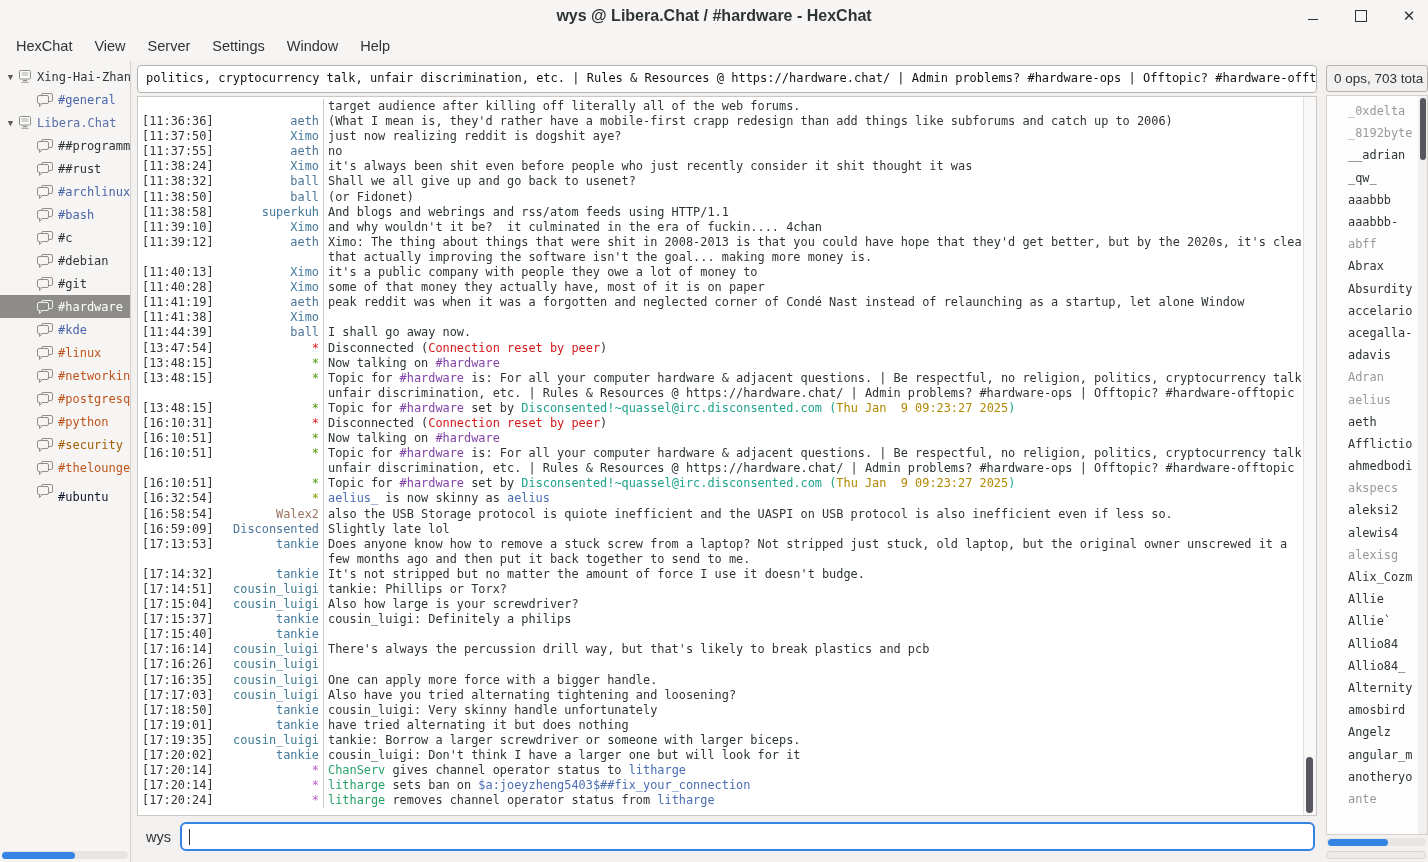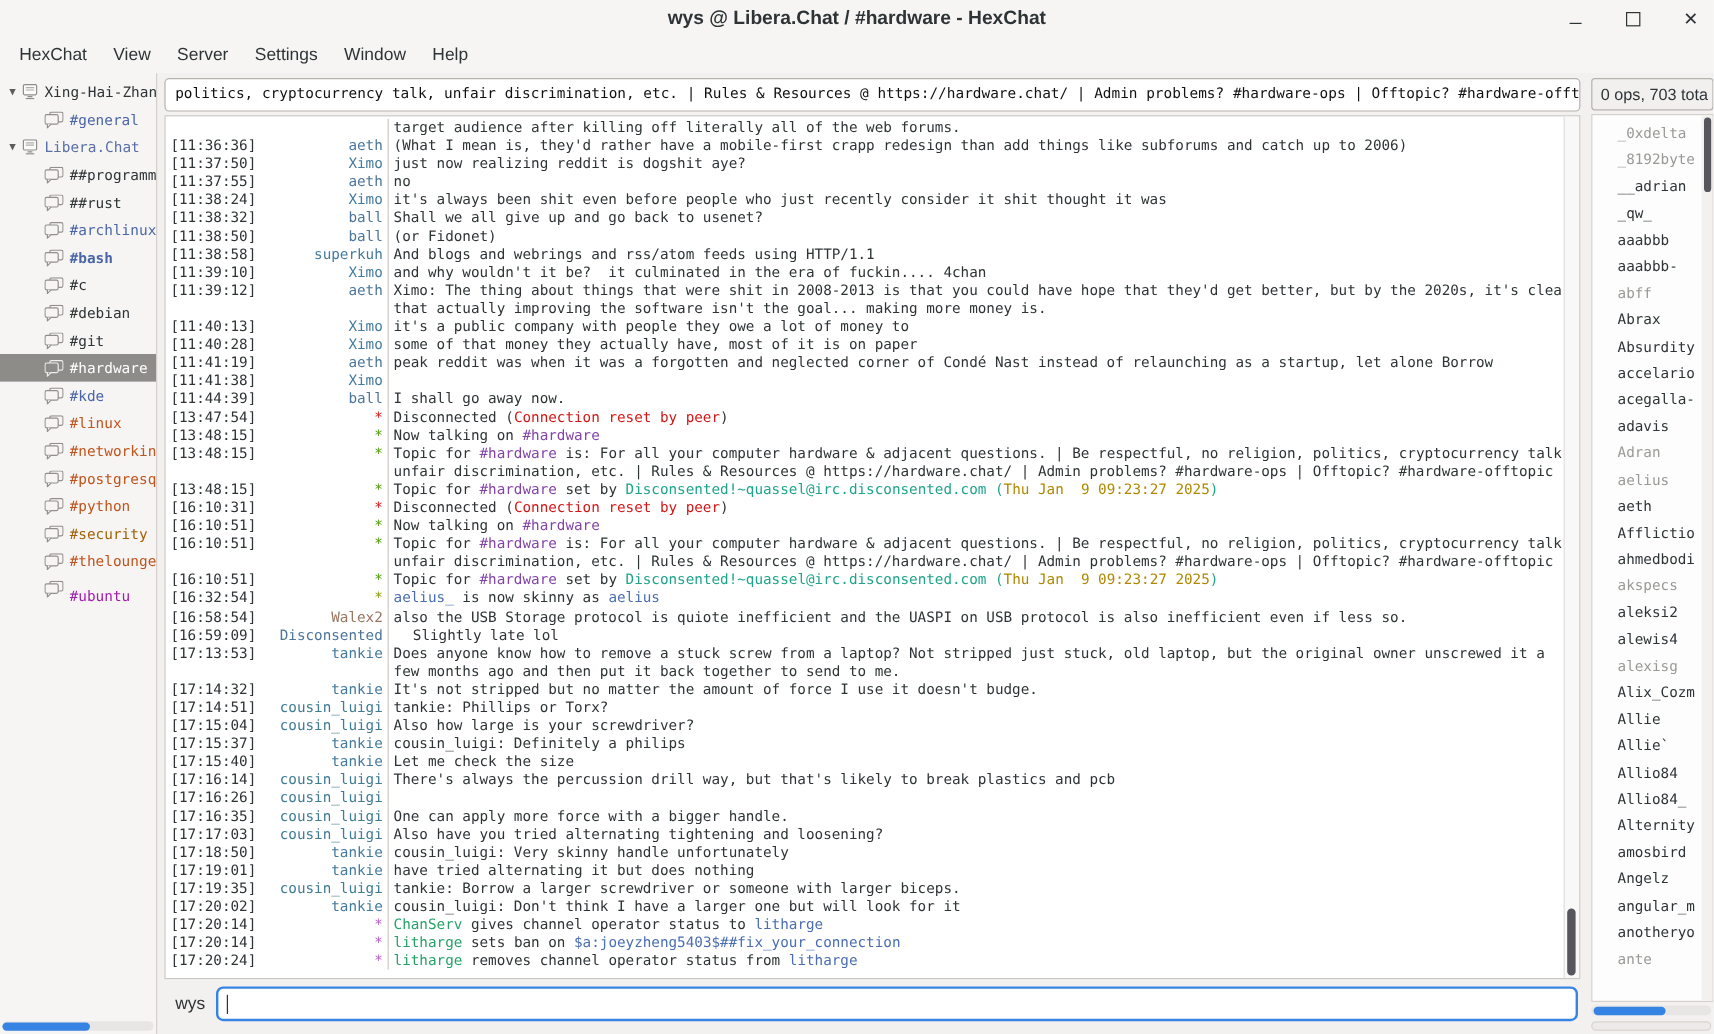--- a/index.html
+++ b/index.html
@@ -121,21 +121,21 @@
             </svg></span><span class="tree-label" style="color: rgb(46, 52, 54);">##rust</span></div>
         <div class="tree-row channel"><span class="tree-icon"><svg width="16" height="14" viewBox="0 0 16 14">
               <rect x="4.5" y="0.5" width="11" height="8" rx="1.5" fill="none" stroke="#928f8b"></rect>
               <rect x="0.5" y="2.5" width="11" height="8" rx="1.5" fill="#f6f5f4" stroke="#928f8b"></rect>
               <path d="M2.5 10.5 L2.5 13.5 L5.5 10.5" fill="#f6f5f4" stroke="#928f8b"></path>
             </svg></span><span class="tree-label" style="color: rgb(74, 101, 168);">#archlinux</span></div>
         <div class="tree-row channel"><span class="tree-icon"><svg width="16" height="14" viewBox="0 0 16 14">
               <rect x="4.5" y="0.5" width="11" height="8" rx="1.5" fill="none" stroke="#928f8b"></rect>
               <rect x="0.5" y="2.5" width="11" height="8" rx="1.5" fill="#f6f5f4" stroke="#928f8b"></rect>
               <path d="M2.5 10.5 L2.5 13.5 L5.5 10.5" fill="#f6f5f4" stroke="#928f8b"></path>
-            </svg></span><span class="tree-label" style="color: rgb(74, 101, 168); font-weight: bold;">#bash</span></div>
+            </svg></span><span class="tree-label" style="color: rgb(74, 101, 168);">#bash</span></div>
         <div class="tree-row channel"><span class="tree-icon"><svg width="16" height="14" viewBox="0 0 16 14">
               <rect x="4.5" y="0.5" width="11" height="8" rx="1.5" fill="none" stroke="#928f8b"></rect>
               <rect x="0.5" y="2.5" width="11" height="8" rx="1.5" fill="#f6f5f4" stroke="#928f8b"></rect>
               <path d="M2.5 10.5 L2.5 13.5 L5.5 10.5" fill="#f6f5f4" stroke="#928f8b"></path>
             </svg></span><span class="tree-label" style="color: rgb(46, 52, 54);">#c</span></div>
         <div class="tree-row channel"><span class="tree-icon"><svg width="16" height="14" viewBox="0 0 16 14">
               <rect x="4.5" y="0.5" width="11" height="8" rx="1.5" fill="none" stroke="#928f8b"></rect>
               <rect x="0.5" y="2.5" width="11" height="8" rx="1.5" fill="#f6f5f4" stroke="#928f8b"></rect>
               <path d="M2.5 10.5 L2.5 13.5 L5.5 10.5" fill="#f6f5f4" stroke="#928f8b"></path>
             </svg></span><span class="tree-label" style="color: rgb(46, 52, 54);">#debian</span></div>
@@ -181,21 +181,21 @@
             </svg></span><span class="tree-label" style="color: #a16207;">#security</span></div>
         <div class="tree-row channel"><span class="tree-icon"><svg width="16" height="14" viewBox="0 0 16 14">
               <rect x="4.5" y="0.5" width="11" height="8" rx="1.5" fill="none" stroke="#928f8b"></rect>
               <rect x="0.5" y="2.5" width="11" height="8" rx="1.5" fill="#f6f5f4" stroke="#928f8b"></rect>
               <path d="M2.5 10.5 L2.5 13.5 L5.5 10.5" fill="#f6f5f4" stroke="#928f8b"></path>
             </svg></span><span class="tree-label" style="color: rgb(192, 84, 29);">#thelounge</span></div>
         <div class="tree-row channel"><span class="tree-icon"><svg width="16" height="14" viewBox="0 0 16 14">
               <rect x="4.5" y="0.5" width="11" height="8" rx="1.5" fill="none" stroke="#928f8b"></rect>
               <rect x="0.5" y="2.5" width="11" height="8" rx="1.5" fill="#f6f5f4" stroke="#928f8b"></rect>
               <path d="M2.5 10.5 L2.5 13.5 L5.5 10.5" fill="#f6f5f4" stroke="#928f8b"></path>
-            </svg></span><span class="tree-label" style="color: #a21caf; margin-top: 12px;">#ubuntu</span></div>
+            </svg></span><span class="tree-label" style="color: #0f172a; margin-top: 12px;">#ubuntu</span></div>
       </div>
     <div class="left-hscroll">
       <div class="thumb-blue"></div>
     </div>
   </div>
 
   <div class="center">
     <div class="topic-box">politics, cryptocurrency talk, unfair discrimination, etc. | Rules &amp; Resources @ https://hardware.chat/ | Admin problems? #hardware-ops | Offtopic? #hardware-offtopic</div>
     <div class="chat-wrap">
       <div class="chat" id="chat">
@@ -205,43 +205,43 @@
           <div class="chat-line"><span class="c-ts">[11:37:55]</span><span class="c-nick" style="color: rgb(76, 117, 153);">aeth</span><span class="c-sep"></span><span class="c-msg"><span style="color: rgb(46, 52, 54);">no</span></span></div>
           <div class="chat-line"><span class="c-ts">[11:38:24]</span><span class="c-nick" style="color: rgb(68, 122, 158);">Ximo</span><span class="c-sep"></span><span class="c-msg"><span style="color: rgb(46, 52, 54);">it's always been shit even before people who just recently consider it shit thought it was</span></span></div>
           <div class="chat-line"><span class="c-ts">[11:38:32]</span><span class="c-nick" style="color: rgb(76, 117, 153);">ball</span><span class="c-sep"></span><span class="c-msg"><span style="color: rgb(46, 52, 54);">Shall we all give up and go back to usenet?</span></span></div>
           <div class="chat-line"><span class="c-ts">[11:38:50]</span><span class="c-nick" style="color: rgb(76, 117, 153);">ball</span><span class="c-sep"></span><span class="c-msg"><span style="color: rgb(46, 52, 54); text-align: center;">(or Fidonet)</span></span></div>
           <div class="chat-line"><span class="c-ts">[11:38:58]</span><span class="c-nick" style="color: rgb(68, 122, 158);">superkuh</span><span class="c-sep"></span><span class="c-msg"><span style="color: rgb(46, 52, 54);">And blogs and webrings and rss/atom feeds using HTTP/1.1</span></span></div>
           <div class="chat-line"><span class="c-ts">[11:39:10]</span><span class="c-nick" style="color: rgb(68, 122, 158);">Ximo</span><span class="c-sep"></span><span class="c-msg"><span style="color: rgb(46, 52, 54);">and why wouldn't it be?  it culminated in the era of fuckin.... 4chan</span></span></div>
           <div class="chat-line"><span class="c-ts">[11:39:12]</span><span class="c-nick" style="color: rgb(76, 117, 153);">aeth</span><span class="c-sep"></span><span class="c-msg"><span style="color: rgb(46, 52, 54);">Ximo: The thing about things that were shit in 2008-2013 is that you could have hope that they'd get better, but by the 2020s, it's clear</span></span></div>
           <div class="chat-line"><span class="c-ts"></span><span class="c-nick" style="color: rgb(46, 52, 54);"></span><span class="c-sep"></span><span class="c-msg"><span style="color: rgb(46, 52, 54);">that actually improving the software isn't the goal... making more money is.</span></span></div>
           <div class="chat-line"><span class="c-ts">[11:40:13]</span><span class="c-nick" style="color: rgb(68, 122, 158);">Ximo</span><span class="c-sep"></span><span class="c-msg"><span style="color: rgb(46, 52, 54);">it's a public company with people they owe a lot of money to</span></span></div>
           <div class="chat-line"><span class="c-ts">[11:40:28]</span><span class="c-nick" style="color: rgb(68, 122, 158);">Ximo</span><span class="c-sep"></span><span class="c-msg"><span style="color: rgb(46, 52, 54);">some of that money they actually have, most of it is on paper</span></span></div>
-          <div class="chat-line"><span class="c-ts">[11:41:19]</span><span class="c-nick" style="color: rgb(76, 117, 153);">aeth</span><span class="c-sep"></span><span class="c-msg"><span style="color: rgb(46, 52, 54);">peak reddit was when it was a forgotten and neglected corner of Condé Nast instead of relaunching as a startup, let alone Borrow</span></span></div>
+          <div class="chat-line"><span class="c-ts">[11:41:19]</span><span class="c-nick" style="color: rgb(76, 117, 153);">aeth</span><span class="c-sep"></span><span class="c-msg"><span style="color: rgb(46, 52, 54);">peak reddit was when it was a forgotten and neglected corner of Condé Nast instead of relaunching as a startup, let alone Window</span></span></div>
           <div class="chat-line"><span class="c-ts">[11:41:38]</span><span class="c-nick" style="color: rgb(68, 122, 158);">Ximo</span><span class="c-sep"></span></div>
           <div class="chat-line"><span class="c-ts">[11:44:39]</span><span class="c-nick" style="color: rgb(76, 117, 153);">ball</span><span class="c-sep"></span><span class="c-msg"><span style="color: rgb(46, 52, 54);">I shall go away now.</span></span></div>
           <div class="chat-line"><span class="c-ts">[13:47:54]</span><span class="c-nick" style="color: rgb(212, 23, 23);">*</span><span class="c-sep"></span><span class="c-msg"><span style="color: rgb(46, 52, 54);">Disconnected (</span><span style="color: rgb(212, 23, 23);">Connection reset by peer</span><span style="color: rgb(46, 52, 54);">)</span></span></div>
           <div class="chat-line"><span class="c-ts">[13:48:15]</span><span class="c-nick" style="color: rgb(78, 154, 6);">*</span><span class="c-sep"></span><span class="c-msg"><span style="color: rgb(46, 52, 54);">Now talking on </span><span style="color: rgb(131, 68, 168);">#hardware</span></span></div>
           <div class="chat-line"><span class="c-ts">[13:48:15]</span><span class="c-nick" style="color: rgb(78, 154, 6);">*</span><span class="c-sep"></span><span class="c-msg"><span style="color: rgb(46, 52, 54);">Topic for </span><span style="color: rgb(131, 68, 168);">#hardware</span><span style="color: rgb(46, 52, 54);"> is: For all your computer hardware &amp; adjacent questions. | Be respectful, no religion, politics, cryptocurrency talk,</span></span></div>
           <div class="chat-line"><span class="c-ts"></span><span class="c-nick" style="color: rgb(46, 52, 54);"></span><span class="c-sep"></span><span class="c-msg"><span style="color: rgb(46, 52, 54);">unfair discrimination, etc. | Rules &amp; Resources @ https://hardware.chat/ | Admin problems? #hardware-ops | Offtopic? #hardware-offtopic</span></span></div>
           <div class="chat-line"><span class="c-ts">[13:48:15]</span><span class="c-nick" style="color: rgb(78, 154, 6);">*</span><span class="c-sep"></span><span class="c-msg"><span style="color: rgb(46, 52, 54);">Topic for </span><span style="color: rgb(131, 68, 168);">#hardware</span><span style="color: rgb(46, 52, 54);"> set by </span><span style="color: rgb(31, 164, 139);">Disconsented!~quassel@irc.disconsented.com</span><span style="color: rgb(46, 52, 54);"> </span><span style="color: rgb(31, 164, 139);">(</span><span style="color: rgb(176, 136, 0);">Thu Jan  9 09:23:27 2025</span><span style="color: rgb(31, 164, 139);">)</span></span></div>
           <div class="chat-line"><span class="c-ts">[16:10:31]</span><span class="c-nick" style="color: rgb(212, 23, 23);">*</span><span class="c-sep"></span><span class="c-msg"><span style="color: rgb(46, 52, 54);">Disconnected (</span><span style="color: rgb(212, 23, 23);">Connection reset by peer</span><span style="color: rgb(46, 52, 54);">)</span></span></div>
           <div class="chat-line"><span class="c-ts">[16:10:51]</span><span class="c-nick" style="color: rgb(78, 154, 6);">*</span><span class="c-sep"></span><span class="c-msg"><span style="color: rgb(46, 52, 54);">Now talking on </span><span style="color: rgb(131, 68, 168);">#hardware</span></span></div>
           <div class="chat-line"><span class="c-ts">[16:10:51]</span><span class="c-nick" style="color: rgb(78, 154, 6);">*</span><span class="c-sep"></span><span class="c-msg"><span style="color: rgb(46, 52, 54);">Topic for </span><span style="color: rgb(131, 68, 168);">#hardware</span><span style="color: rgb(46, 52, 54);"> is: For all your computer hardware &amp; adjacent questions. | Be respectful, no religion, politics, cryptocurrency talk,</span></span></div>
           <div class="chat-line"><span class="c-ts"></span><span class="c-nick" style="color: rgb(46, 52, 54);"></span><span class="c-sep"></span><span class="c-msg"><span style="color: rgb(46, 52, 54);">unfair discrimination, etc. | Rules &amp; Resources @ https://hardware.chat/ | Admin problems? #hardware-ops | Offtopic? #hardware-offtopic</span></span></div>
           <div class="chat-line"><span class="c-ts">[16:10:51]</span><span class="c-nick" style="color: rgb(78, 154, 6);">*</span><span class="c-sep"></span><span class="c-msg"><span style="color: rgb(46, 52, 54);">Topic for </span><span style="color: rgb(131, 68, 168);">#hardware</span><span style="color: rgb(46, 52, 54);"> set by </span><span style="color: rgb(31, 164, 139);">Disconsented!~quassel@irc.disconsented.com</span><span style="color: rgb(46, 52, 54);"> </span><span style="color: rgb(31, 164, 139);">(</span><span style="color: rgb(176, 136, 0);">Thu Jan  9 09:23:27 2025</span><span style="color: rgb(31, 164, 139);">)</span></span></div>
           <div class="chat-line"><span class="c-ts">[16:32:54]</span><span class="c-nick" style="color: rgb(138, 154, 6);">*</span><span class="c-sep"></span><span class="c-msg"><span style="color: rgb(74, 109, 179);">aelius_</span><span style="color: rgb(46, 52, 54);"> is now skinny as </span><span style="color: rgb(74, 109, 179);">aelius</span></span></div>
           <div class="chat-line"><span class="c-ts">[16:58:54]</span><span class="c-nick" style="color: rgb(154, 117, 98);">Walex2</span><span class="c-sep"></span><span class="c-msg"><span style="color: rgb(46, 52, 54);">also the USB Storage protocol is quiote inefficient and the UASPI on USB protocol is also inefficient even if less so.</span></span></div>
-          <div class="chat-line"><span class="c-ts">[16:59:09]</span><span class="c-nick" style="color: rgb(76, 117, 153);">Disconsented</span><span class="c-sep"></span><span class="c-msg"><span style="color: rgb(46, 52, 54); margin-left: 16px;">Slightly late lol</span></span></div>
+          <div class="chat-line"><span class="c-ts">[16:59:09]</span><span class="c-nick" style="color: rgb(76, 117, 153);">Disconsented</span><span class="c-sep"></span><span class="c-msg"><span style="color: rgb(46, 52, 54);">Slightly late lol</span></span></div>
           <div class="chat-line"><span class="c-ts">[17:13:53]</span><span class="c-nick" style="color: rgb(68, 122, 158);">tankie</span><span class="c-sep"></span><span class="c-msg"><span style="color: rgb(46, 52, 54);">Does anyone know how to remove a stuck screw from a laptop? Not stripped just stuck, old laptop, but the original owner unscrewed it a</span></span></div>
           <div class="chat-line"><span class="c-ts"></span><span class="c-nick" style="color: rgb(46, 52, 54);"></span><span class="c-sep"></span><span class="c-msg"><span style="color: rgb(46, 52, 54);">few months ago and then put it back together to send to me.</span></span></div>
           <div class="chat-line"><span class="c-ts">[17:14:32]</span><span class="c-nick" style="color: rgb(68, 122, 158);">tankie</span><span class="c-sep"></span><span class="c-msg"><span style="color: rgb(46, 52, 54);">It's not stripped but no matter the amount of force I use it doesn't budge.</span></span></div>
           <div class="chat-line"><span class="c-ts">[17:14:51]</span><span class="c-nick" style="color: rgb(63, 123, 147);">cousin_luigi</span><span class="c-sep"></span><span class="c-msg"><span style="color: rgb(46, 52, 54);">tankie: Phillips or Torx?</span></span></div>
           <div class="chat-line"><span class="c-ts">[17:15:04]</span><span class="c-nick" style="color: rgb(63, 123, 147);">cousin_luigi</span><span class="c-sep"></span><span class="c-msg"><span style="color: rgb(46, 52, 54);">Also how large is your screwdriver?</span></span></div>
           <div class="chat-line"><span class="c-ts">[17:15:37]</span><span class="c-nick" style="color: rgb(68, 122, 158);">tankie</span><span class="c-sep"></span><span class="c-msg"><span style="color: rgb(46, 52, 54);">cousin_luigi: Definitely a philips</span></span></div>
-          <div class="chat-line"><span class="c-ts">[17:15:40]</span><span class="c-nick" style="color: rgb(68, 122, 158);">tankie</span><span class="c-sep"></span><span class="c-msg"><span style="color: rgb(46, 52, 54);">Let me check the size</span></span></div>
+          <div class="chat-line"><span class="c-ts">[17:15:40]</span><span class="c-nick" style="color: rgb(68, 122, 158);">tankie</span><span class="c-sep"></span></div>
           <div class="chat-line"><span class="c-ts">[17:16:14]</span><span class="c-nick" style="color: rgb(63, 123, 147);">cousin_luigi</span><span class="c-sep"></span><span class="c-msg"><span style="color: rgb(46, 52, 54);">There's always the percussion drill way, but that's likely to break plastics and pcb</span></span></div>
           <div class="chat-line"><span class="c-ts">[17:16:26]</span><span class="c-nick" style="color: rgb(63, 123, 147);">cousin_luigi</span><span class="c-sep"></span></div>
           <div class="chat-line"><span class="c-ts">[17:16:35]</span><span class="c-nick" style="color: rgb(63, 123, 147);">cousin_luigi</span><span class="c-sep"></span><span class="c-msg"><span style="color: rgb(46, 52, 54);">One can apply more force with a bigger handle.</span></span></div>
           <div class="chat-line"><span class="c-ts">[17:17:03]</span><span class="c-nick" style="color: rgb(63, 123, 147);">cousin_luigi</span><span class="c-sep"></span><span class="c-msg"><span style="color: rgb(46, 52, 54);">Also have you tried alternating tightening and loosening?</span></span></div>
           <div class="chat-line"><span class="c-ts">[17:18:50]</span><span class="c-nick" style="color: rgb(68, 122, 158);">tankie</span><span class="c-sep"></span><span class="c-msg"><span style="color: rgb(46, 52, 54);">cousin_luigi: Very skinny handle unfortunately</span></span></div>
           <div class="chat-line"><span class="c-ts">[17:19:01]</span><span class="c-nick" style="color: rgb(68, 122, 158);">tankie</span><span class="c-sep"></span><span class="c-msg"><span style="color: rgb(46, 52, 54);">have tried alternating it but does nothing</span></span></div>
           <div class="chat-line"><span class="c-ts">[17:19:35]</span><span class="c-nick" style="color: rgb(63, 123, 147);">cousin_luigi</span><span class="c-sep"></span><span class="c-msg"><span style="color: rgb(46, 52, 54);">tankie: Borrow a larger screwdriver or someone with larger biceps.</span></span></div>
           <div class="chat-line"><span class="c-ts">[17:20:02]</span><span class="c-nick" style="color: rgb(68, 122, 158);">tankie</span><span class="c-sep"></span><span class="c-msg"><span style="color: rgb(46, 52, 54);">cousin_luigi: Don't think I have a larger one but will look for it</span></span></div>
           <div class="chat-line"><span class="c-ts">[17:20:14]</span><span class="c-nick" style="color: rgb(184, 92, 200);">*</span><span class="c-sep"></span><span class="c-msg"><span style="color: rgb(38, 162, 105);">ChanServ</span><span style="color: rgb(46, 52, 54);"> gives channel operator status to </span><span style="color: rgb(74, 109, 179);">litharge</span></span></div>
           <div class="chat-line"><span class="c-ts">[17:20:14]</span><span class="c-nick" style="color: rgb(184, 92, 200);">*</span><span class="c-sep"></span><span class="c-msg"><span style="color: rgb(38, 162, 105);">litharge</span><span style="color: rgb(46, 52, 54);"> sets ban on </span><span style="color: rgb(74, 109, 179);">$a:joeyzheng5403$##fix_your_connection</span></span></div>

